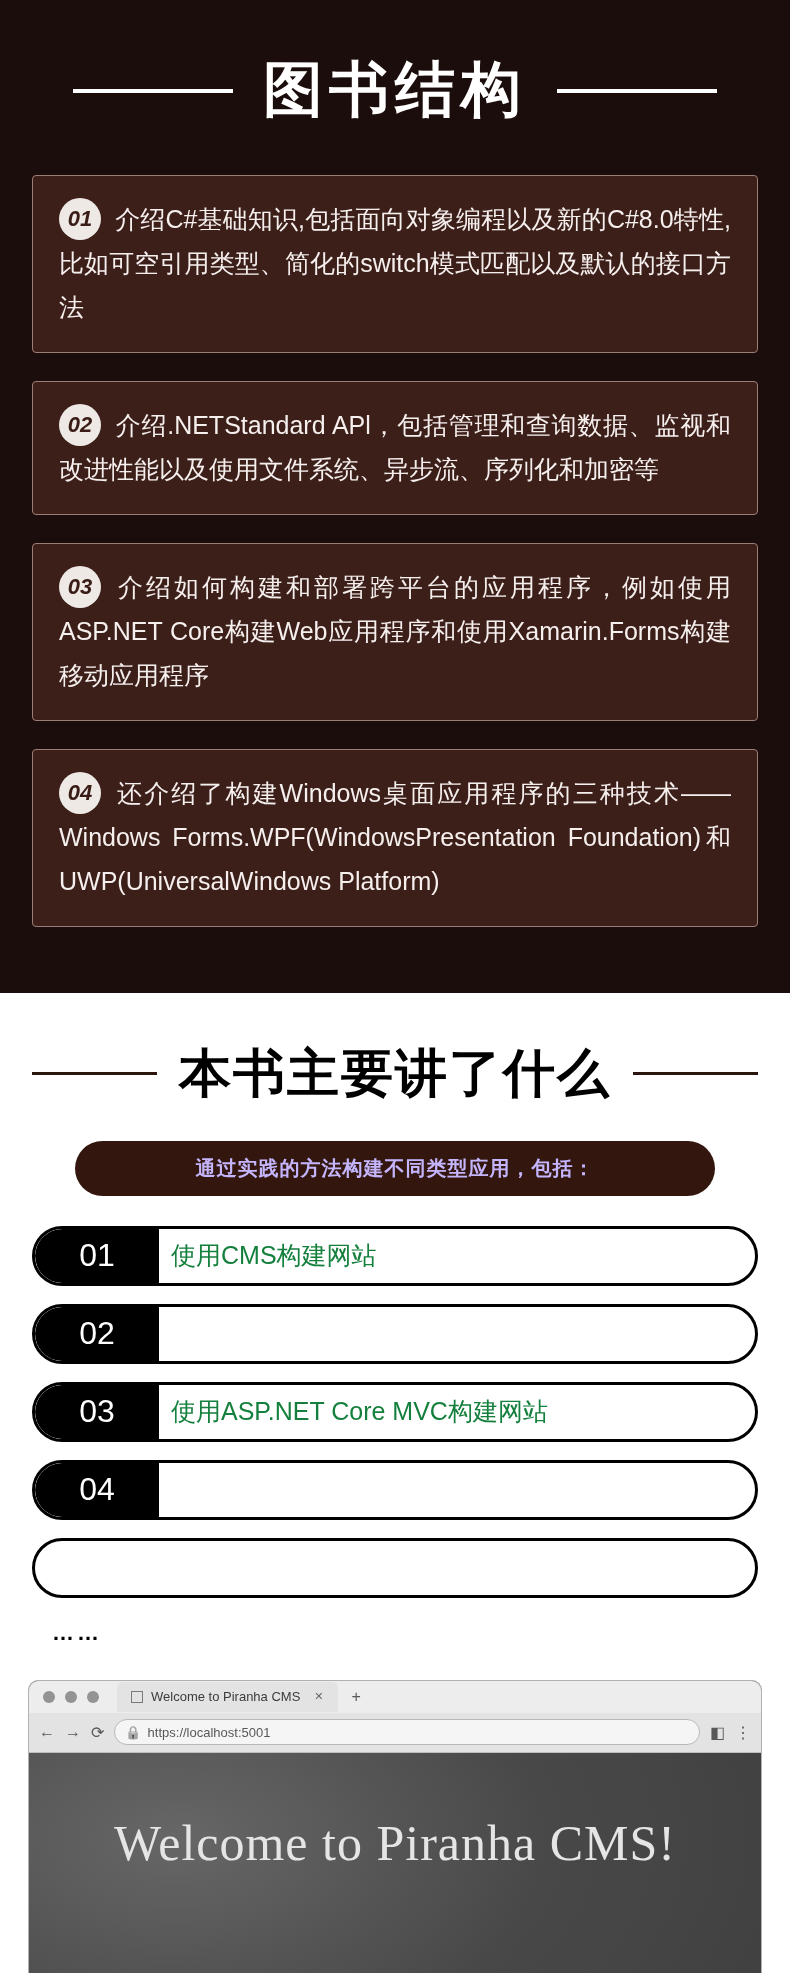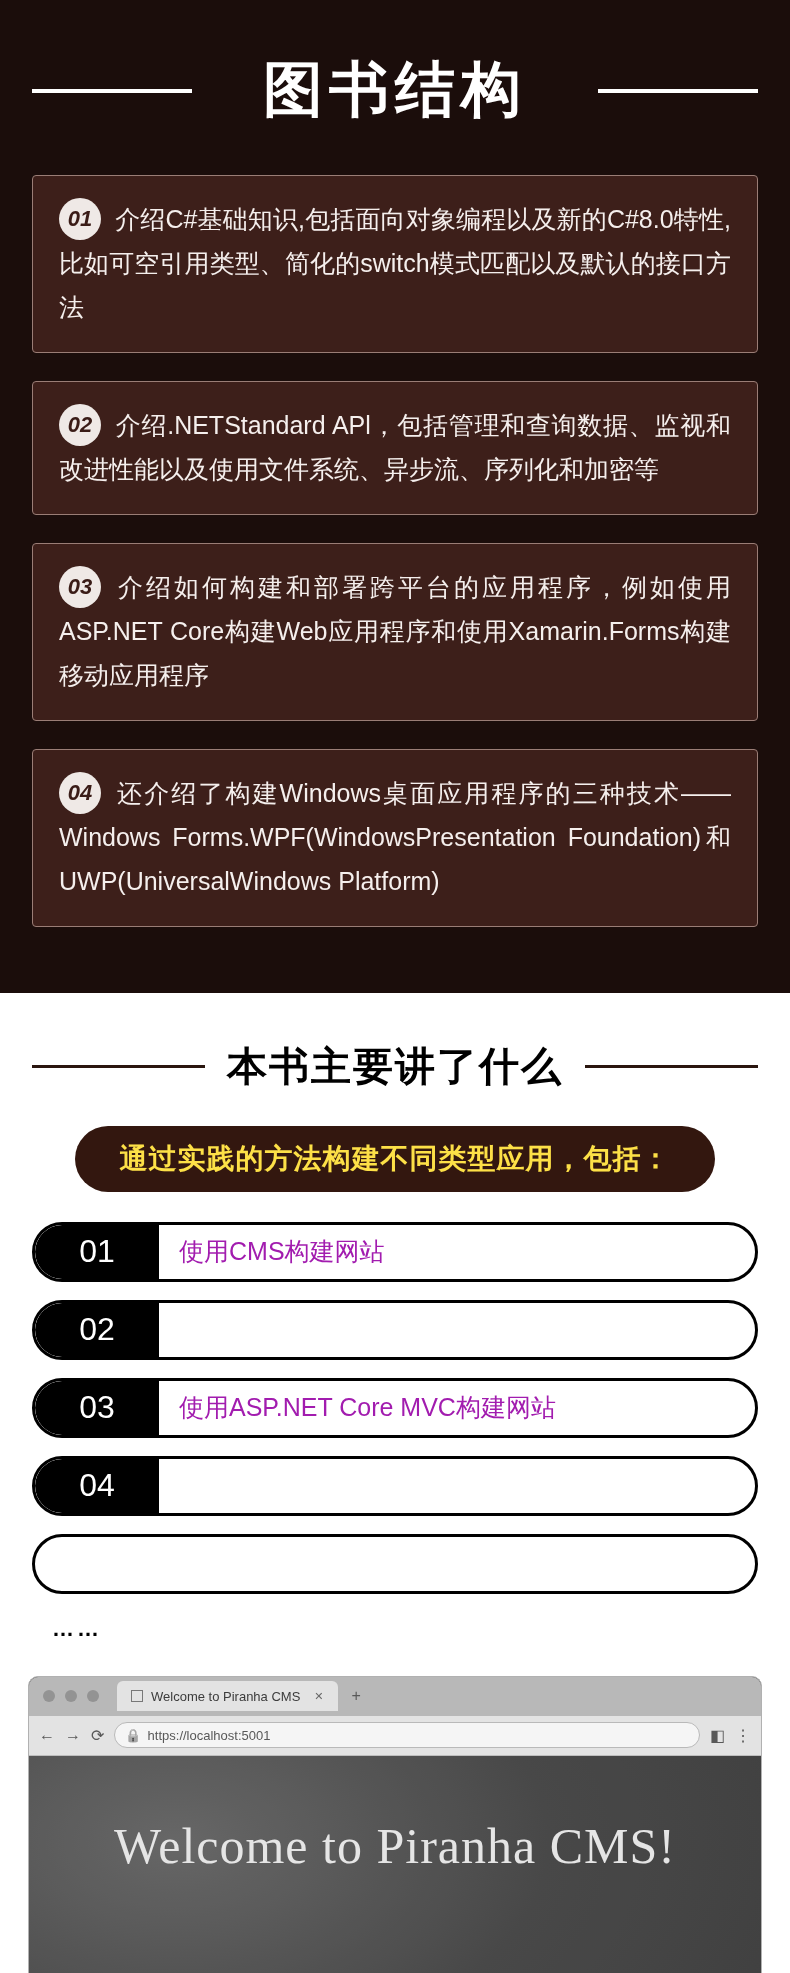--- a/index.html
+++ b/index.html
@@ -10,21 +10,21 @@
   }
 
   
   .s1 {
     background: #1b0d0b;
     padding: 50px 32px 40px 32px;
   }
   .s1-title-row {
     display: flex;
     align-items: center;
-    justify-content: space-between;
+    justify-content: center;
     gap: 30px;
     margin-bottom: 44px;
   }
   .s1-title {
     color: #fff;
     font-size: 60px;
     font-weight: 700;
     letter-spacing: 6px;
   }
   .s1-hr {
@@ -70,34 +70,34 @@
   }
   .s2-title-row {
     display: flex;
     align-items: center;
     justify-content: center;
     gap: 22px;
     margin-bottom: 32px;
   }
   .s2-title {
     color: #000;
-    font-size: 40px;
+    font-size: 52px;
     font-weight: 800;
     letter-spacing: 2px;
   }
   .s2-hr {
     height: 3px;
     background: #2a160f;
     flex: 1;
   }
   .s2-sub {
     background: #33170f;
-    color: #fde047;
+    color: #c4b5fd;
     text-align: center;
-    font-size: 28px;
+    font-size: 20px;
     font-weight: 600;
     padding: 14px 40px;
     border-radius: 44px;
     margin: 0 auto 30px auto;
     width: fit-content;
     min-width: 640px;
     letter-spacing: 1px;
   }
   .pill {
     display: flex;
@@ -115,23 +115,23 @@
     width: 124px;
     height: 100%;
     display: flex;
     align-items: center;
     justify-content: center;
     font-size: 32px;
     font-weight: 500;
     border-radius: 40px 0 0 40px;
   }
   .pill-text {
-    padding-left: 20px;
+    padding-left: 12px;
     font-size: 25px;
-    color: #a21caf;
+    color: #15803d;
     font-weight: 500;
   }
   .dots {
     font-size: 22px;
     font-weight: 800;
     letter-spacing: 3px;
     padding: 4px 10px 14px 20px;
     color:#000;
   }
 
@@ -140,22 +140,22 @@
     padding: 0 28px 50px 28px;
   }
   .browser {
     border: 1px solid #b9b5b2;
     border-radius: 10px;
     overflow: hidden;
     background: #4e4643;
     filter: grayscale(100%) contrast(0.92);
   }
   .tabbar {
-    background: #c4b5fd;
-    height: 39px;
+    background: #fef9c3;
+    height: 32px;
     display: flex;
     align-items: center;
     gap: 6px;
     padding: 0 10px;
   }
   .dot3 { width:12px;height:12px;border-radius:50%;background:#9a9490;margin-left:4px;}
   .tab {
     background: #ecebea;
     height: 30px;
     border-radius: 6px 6px 0 0;

